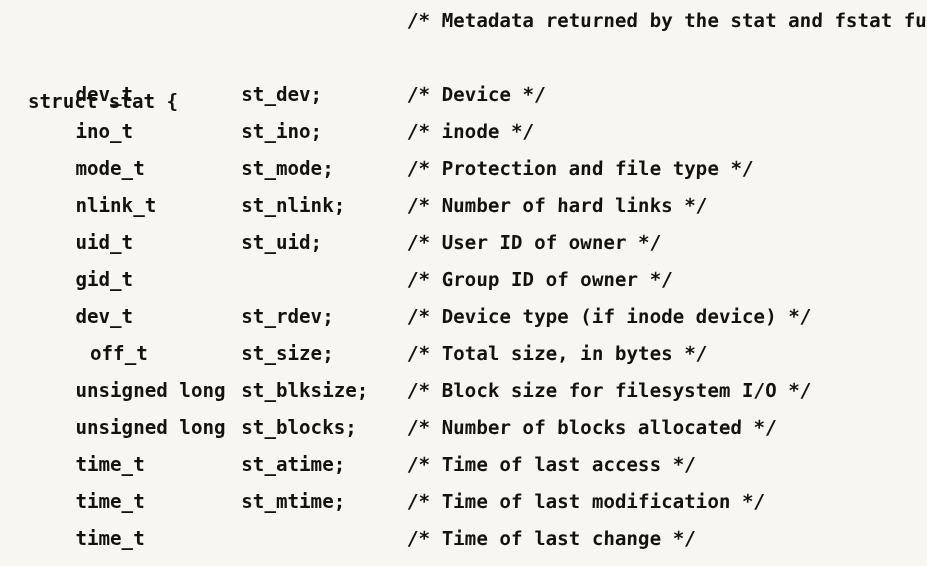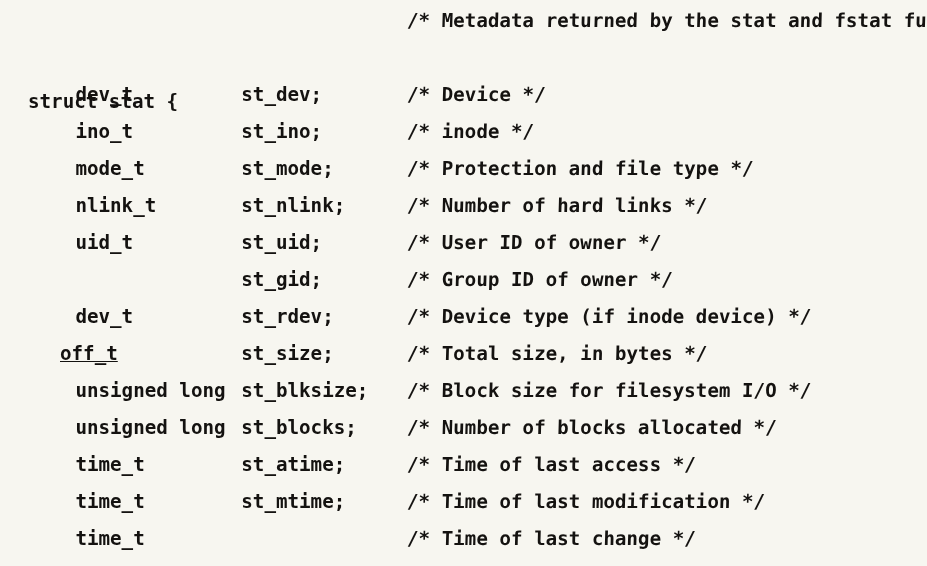--- a/index.html
+++ b/index.html
@@ -50,22 +50,22 @@
 <body>
 
 <div id="code-listing">
     <div class="code-line" style="top: 2px;"><span class="seg seg-comment" style="left: 407.2px;">/* Metadata returned by the stat and fstat functions */</span></div>
     <div class="code-line" style="top: 39px;"><span class="seg" style="left: 28px; margin-top: 44px;">struct stat {</span></div>
     <div class="code-line" style="top: 76px;"><span class="seg" style="left: 75.4px;">dev_t</span><span class="seg" style="left: 241.3px;">st_dev;</span><span class="seg seg-comment" style="left: 407.2px;">/* Device */</span></div>
     <div class="code-line" style="top: 113px;"><span class="seg" style="left: 75.4px;">ino_t</span><span class="seg" style="left: 241.3px;">st_ino;</span><span class="seg seg-comment" style="left: 407.2px;">/* inode */</span></div>
     <div class="code-line" style="top: 150px; text-align: center;"><span class="seg" style="left: 75.4px;">mode_t</span><span class="seg" style="left: 241.3px;">st_mode;</span><span class="seg seg-comment" style="left: 407.2px;">/* Protection and file type */</span></div>
     <div class="code-line" style="top: 187px;"><span class="seg" style="left: 75.4px;">nlink_t</span><span class="seg" style="left: 241.3px;">st_nlink;</span><span class="seg seg-comment" style="left: 407.2px;">/* Number of hard links */</span></div>
     <div class="code-line" style="top: 224px; padding-left: 12px;"><span class="seg" style="left: 75.4px;">uid_t</span><span class="seg" style="left: 241.3px;">st_uid;</span><span class="seg seg-comment" style="left: 407.2px;">/* User ID of owner */</span></div>
-    <div class="code-line" style="top: 261px;"><span class="seg" style="left: 241.3px;">st_gid;</span><span class="seg seg-comment" style="left: 407.2px;">/* Group ID of owner */</span></div>
+    <div class="code-line" style="top: 261px;"><span class="seg" style="left: 75.4px;">gid_t</span><span class="seg seg-comment" style="left: 407.2px;">/* Group ID of owner */</span></div>
     <div class="code-line" style="top: 298px;"><span class="seg" style="left: 75.4px;">dev_t</span><span class="seg" style="left: 241.3px;">st_rdev;</span><span class="seg seg-comment" style="left: 407.2px;">/* Device type (if inode device) */</span></div>
-    <div class="code-line" style="top: 335px;"><span class="seg" style="left: 60px; text-decoration: underline;">off_t</span><span class="seg" style="left: 241.3px; text-align: center;">st_size;</span><span class="seg seg-comment" style="left: 407.2px;">/* Total size, in bytes */</span></div>
+    <div class="code-line" style="top: 335px;"><span class="seg" style="left: 90px;">off_t</span><span class="seg" style="left: 241.3px; text-align: center;">st_size;</span><span class="seg seg-comment" style="left: 407.2px;">/* Total size, in bytes */</span></div>
     <div class="code-line" style="top: 372px;"><span class="seg" style="left: 75.4px;">unsigned long</span><span class="seg" style="left: 241.3px;">st_blksize;</span><span class="seg seg-comment" style="left: 407.2px;">/* Block size for filesystem I/O */</span></div>
     <div class="code-line" style="top: 409px;"><span class="seg" style="left: 75.4px;">unsigned long</span><span class="seg" style="left: 241.3px;">st_blocks;</span><span class="seg seg-comment" style="left: 407.2px;">/* Number of blocks allocated */</span></div>
     <div class="code-line" style="top: 446px;"><span class="seg" style="left: 75.4px;">time_t</span><span class="seg" style="left: 241.3px;">st_atime;</span><span class="seg seg-comment" style="left: 407.2px;">/* Time of last access */</span></div>
     <div class="code-line" style="top: 483px;"><span class="seg" style="left: 75.4px;">time_t</span><span class="seg" style="left: 241.3px;">st_mtime;</span><span class="seg seg-comment" style="left: 407.2px;">/* Time of last modification */</span></div>
     <div class="code-line" style="top: 520px;"><span class="seg" style="left: 75.4px;">time_t</span><span class="seg seg-comment" style="left: 407.2px;">/* Time of last change */</span></div>
     <div class="code-line" style="top: 557px;"><span class="seg" style="left: 28px;">};</span></div>
   </div>
 
 </body></html>

